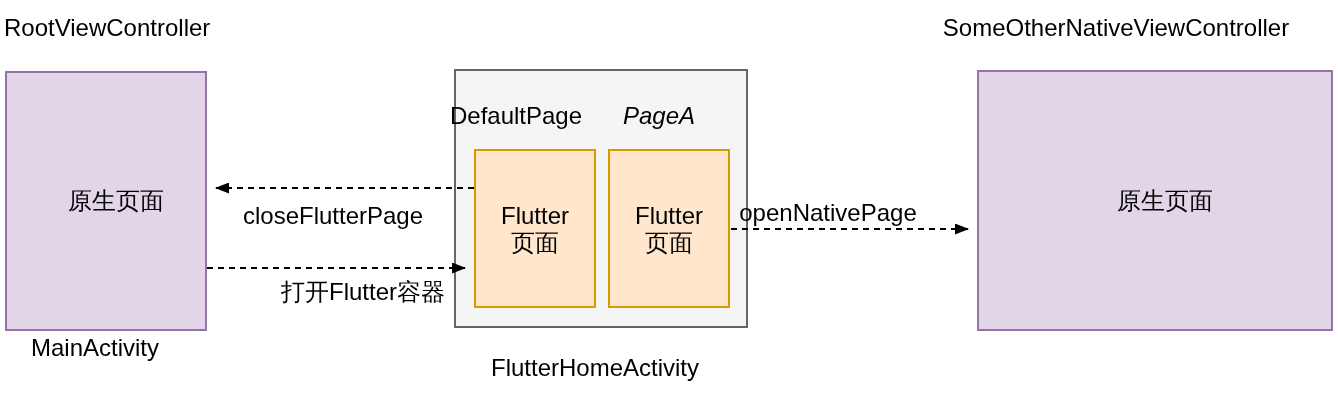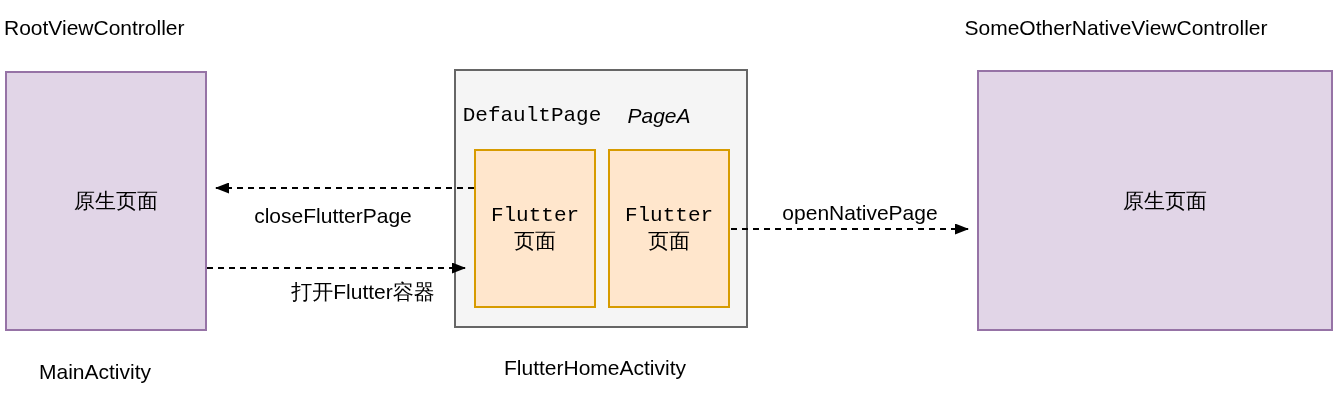--- a/index.html
+++ b/index.html
@@ -8,21 +8,21 @@
     background: #ffffff;
     font-family: "Liberation Sans", "DejaVu Sans", sans-serif;
   }
   #canvas {
     position: relative;
     width: 1338px;
     height: 402px;
     background: #ffffff;
     overflow: hidden;
     color: #000000;
-    font-size: 21px;
+    font-size: 24px;
   }
   .abs { position: absolute; }
   .label {
     white-space: nowrap;
     line-height: 24px;
     color: #000000;
   }
   .centered { text-align: center; transform: translateX(-50%); }
   .native-box {
     background: #e1d5e7;
@@ -41,21 +41,20 @@
   .flutter-box {
     background: #ffe6cc;
     border: 2px solid #d79b00;
     box-sizing: border-box;
     display: flex;
     flex-direction: column;
     align-items: center;
     justify-content: center;
     line-height: 27px;
     text-align: center;
-    font-family: Liberation Mono, monospace;
   }
   svg.arrow-layer {
     position: absolute;
     left: 0; top: 0;
     width: 1338px;
     height: 402px;
     pointer-events: none;
   }
   .arrow-line {
     stroke: #000000;
@@ -71,47 +70,47 @@
 
   <div class="abs label" style="left:4px; top:16px;">RootViewController</div>
   <div class="abs label centered" style="left:1116px; top:16px;">SomeOtherNativeViewController</div>
 
   <div class="abs native-box" style="left:5px; top:71px; width:202px; height:260px;">
     <span>原生页面</span>
   </div>
 
   <div class="abs container-box" style="left:454px; top:69px; width:294px; height:259px;"></div>
 
-  <div class="abs label centered" style="left:532px; top:104px;font-family:Liberation Mono, monospace;">DefaultPage</div>
+  <div class="abs label centered" style="left:516px; top:104px;">DefaultPage</div>
   <div class="abs label centered" style="left:659px; top:104px;font-style:italic;">PageA</div>
 
   <div class="abs flutter-box" style="left:474px; top:149px; width:122px; height:159px;">
     <span>Flutter</span>
     <span>页面</span>
   </div>
   <div class="abs flutter-box" style="left:608px; top:149px; width:122px; height:159px;">
     <span>Flutter</span>
     <span>页面</span>
   </div>
 
   <div class="abs native-box" style="left:977px; top:70px; width:356px; height:261px;">
     <span>原生页面</span>
   </div>
 
-  <div class="abs label centered" style="left:95px; top:360px;">MainActivity</div>
+  <div class="abs label centered" style="left:95px; top:336px;">MainActivity</div>
   <div class="abs label centered" style="left:595px; top:356px;">FlutterHomeActivity</div>
 
   <svg class="arrow-layer">
     <defs>
       <marker id="arrow-head" markerWidth="15" markerHeight="11" refX="13" refY="5.5" orient="auto" markerUnits="userSpaceOnUse">
         <path d="M0,0 L14,5.5 L0,11 Z" fill="#000000"></path>
       </marker>
     </defs>
     <line class="arrow-line" x1="474" y1="188" x2="216" y2="188" marker-end="url(#arrow-head)"></line>
     <line class="arrow-line" x1="207" y1="268" x2="465" y2="268" marker-end="url(#arrow-head)"></line>
     <line class="arrow-line" x1="731" y1="229" x2="968" y2="229" marker-end="url(#arrow-head)"></line>
   </svg>
 
   <div class="abs label centered" style="left:333px; top:160px;margin-top:44px;">closeFlutterPage</div>
   <div class="abs label centered" style="left:327px; top:280px;margin-left:36px;">打开Flutter容器</div>
-  <div class="abs label centered" style="left:860px; top:201px;">openNativePage</div>
+  <div class="abs label centered" style="left:828px; top:201px;">openNativePage</div>
 
 </div>
 
 </body></html>

